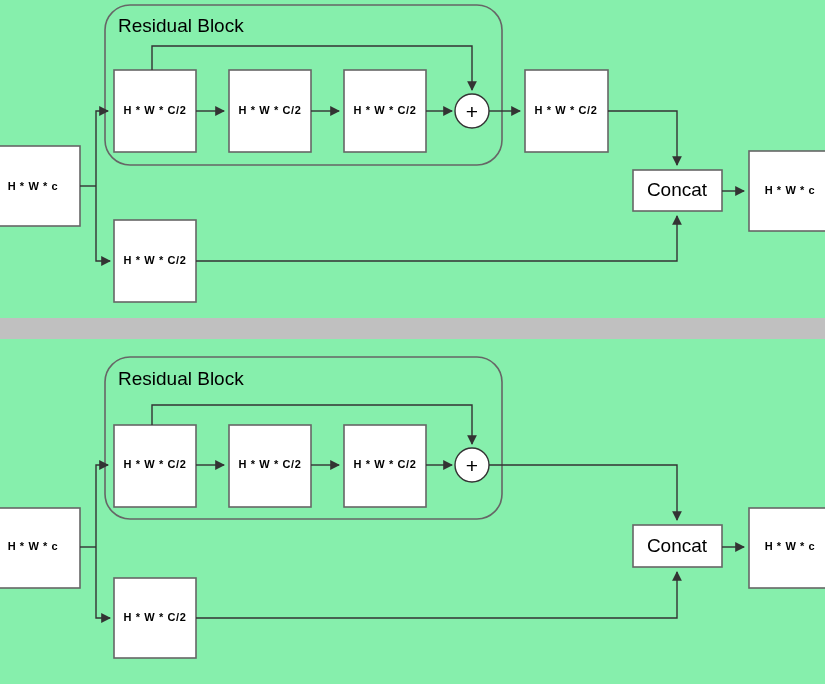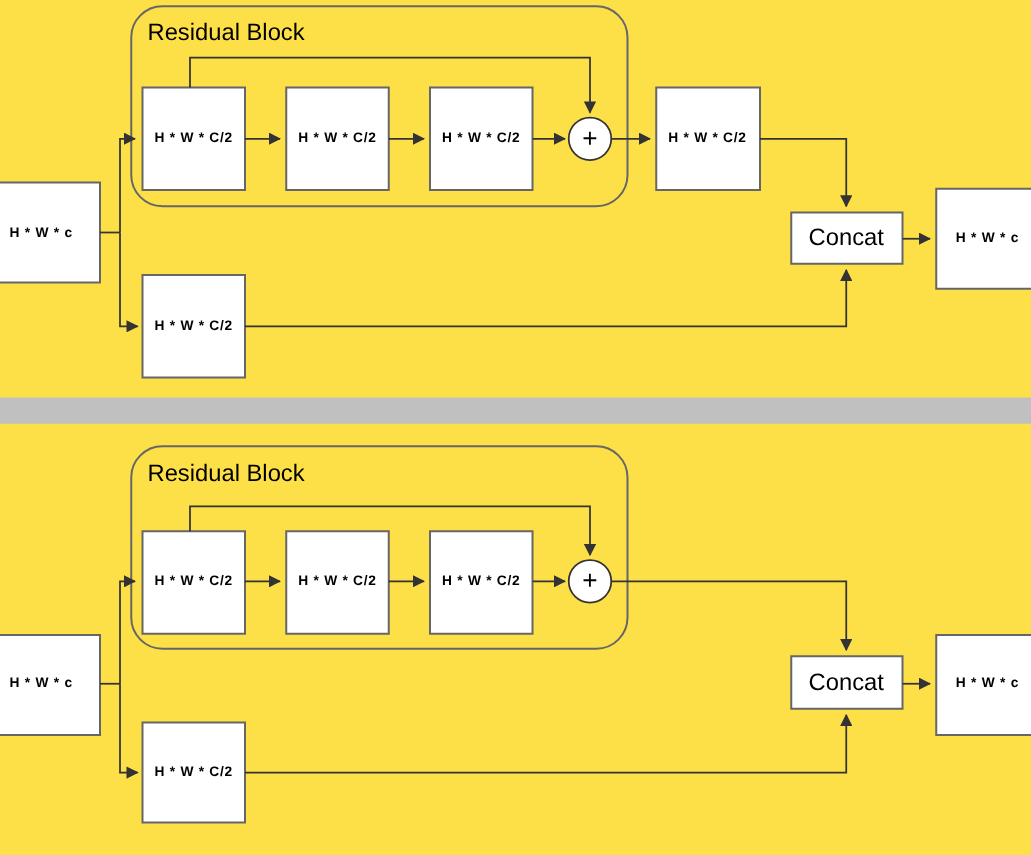--- a/index.html
+++ b/index.html
@@ -8,21 +8,21 @@
     padding: 0;
     background: #ffffff;
   }
   body {
     font-family: "Liberation Sans", sans-serif;
   }
   #canvas {
     position: relative;
     width: 825px;
     height: 684px;
-    background: #fde047;
+    background: #86efac;
     overflow: hidden;
   }
   svg.diagram-layer {
     position: absolute;
     top: 0;
     left: 0;
     width: 825px;
     height: 684px;
   }
   .node-box {

